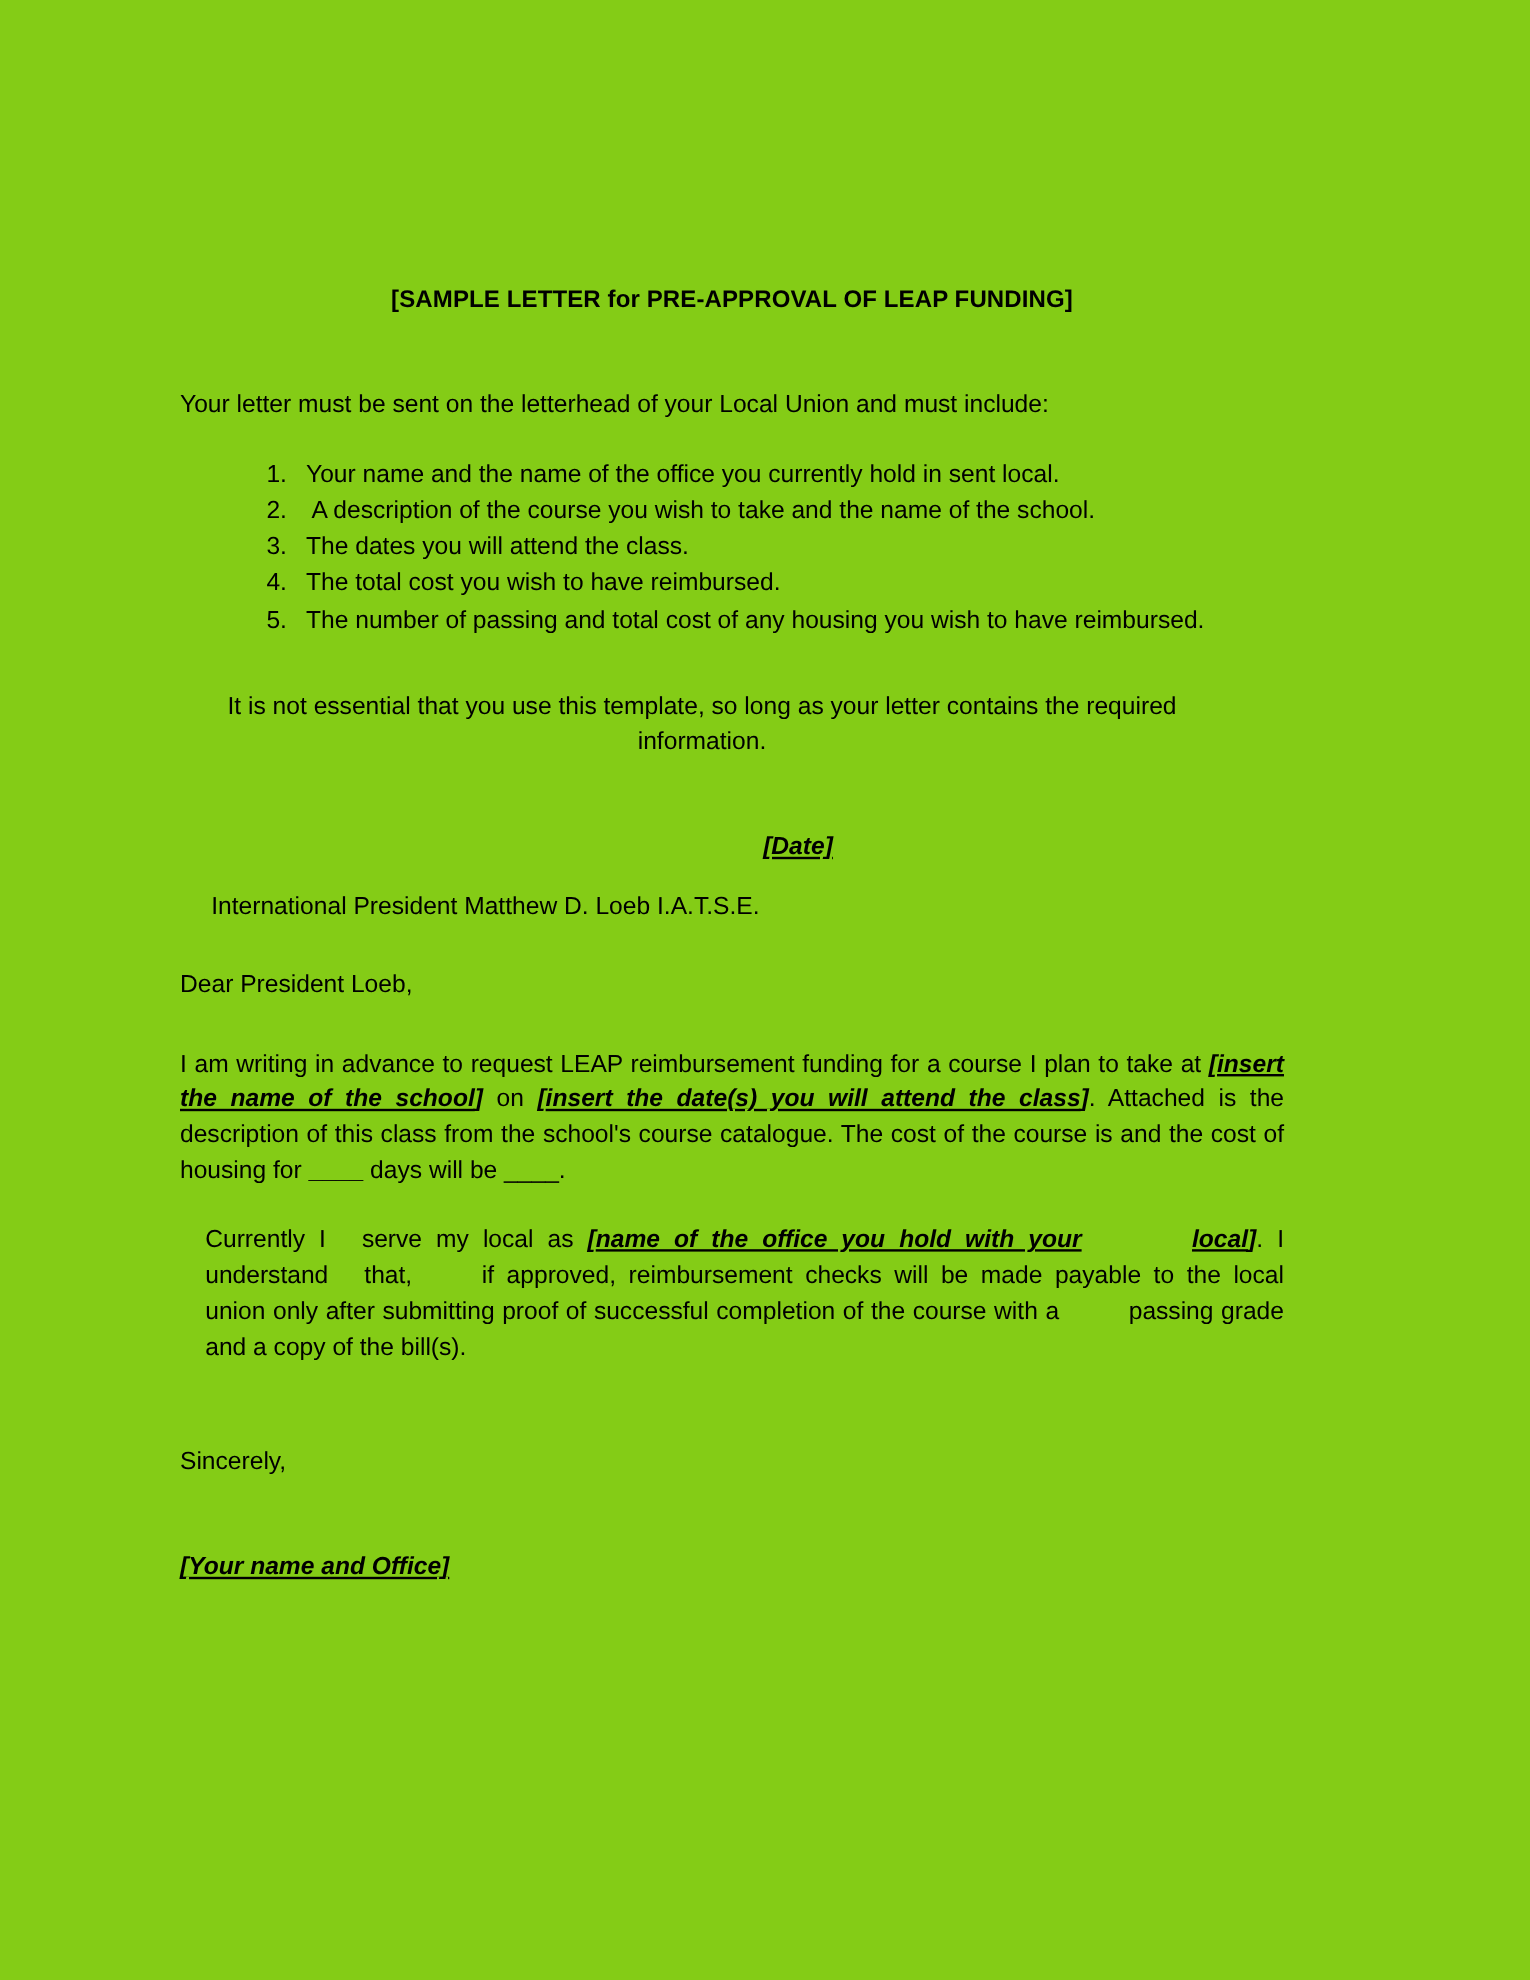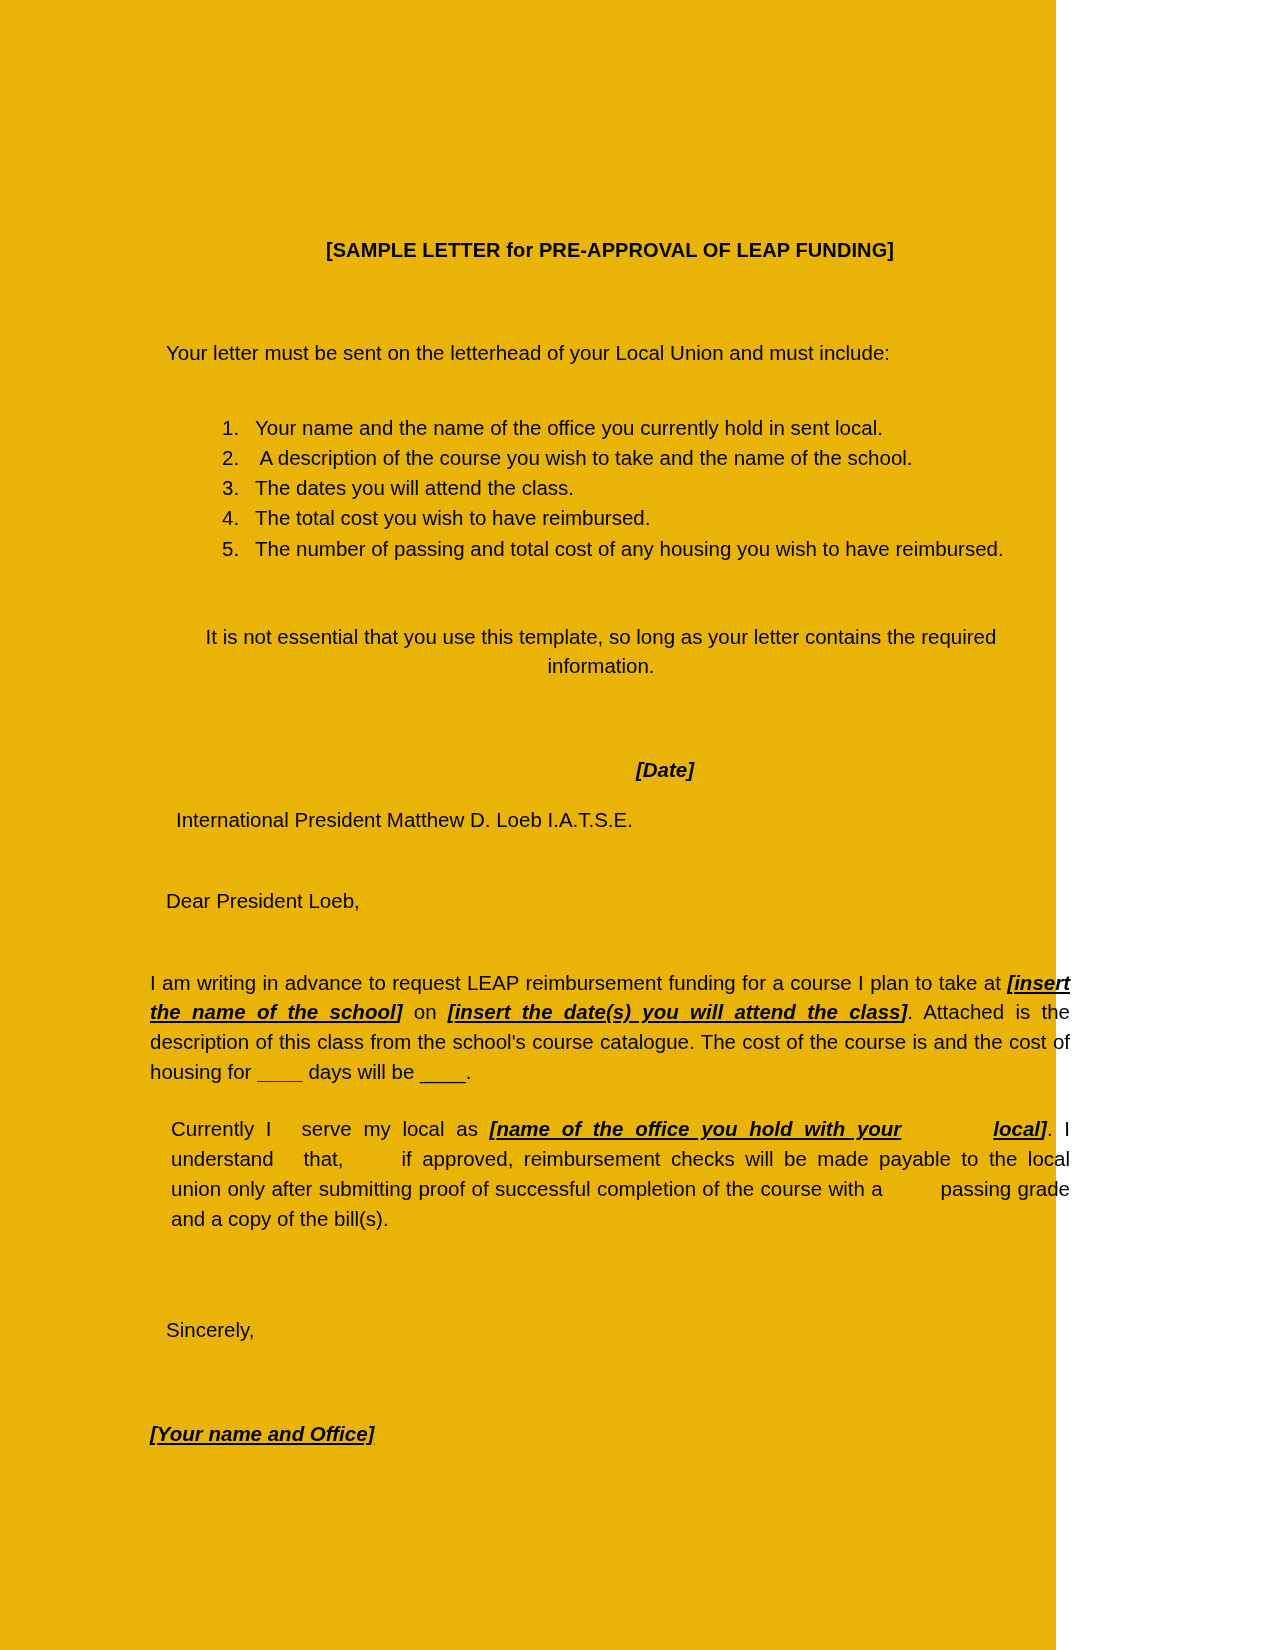--- a/index.html
+++ b/index.html
@@ -10,23 +10,23 @@
   }
   body {
     width: 1275px;
     height: 1650px;
     font-family: "Liberation Sans", sans-serif;
     color: #000000;
     -webkit-font-smoothing: antialiased;
   }
   .page {
     position: relative;
-    width: 1056px;
+    width: 1275px;
     height: 1650px;
-    background: #eab308;
+    background: #84cc16;
     box-sizing: border-box;
   }
   .content {
     position: absolute;
     left: 150px;
     top: 0;
     width: 920px;
   }
 
   
@@ -37,21 +37,21 @@
     letter-spacing: 0.1px;
     margin: 0;
     padding-top: 238px;
     line-height: 1.2;
   }
 
   
   .para {
     font-size: 20.5px;
     line-height: 1.42;
-    margin: 16px;
+    margin: 0;
   }
   .intro {
     padding-top: 60px;
   }
   .note {
     padding-top: 42px;
     width: 870px;
     text-align: center;
   }
 
@@ -77,20 +77,21 @@
 
   
   .date-line {
     padding-top: 62px;
     text-align: center;
     font-size: 20.5px;
   }
   .date-line .stamp {
     font-weight: bold;
     font-style: italic;
+    text-decoration: underline;
     display: inline-block;
     margin-left: 110px;
   }
 
   
   .address {
     padding-top: 28px;
     font-size: 20.5px;
     line-height: 1.0;
     margin-left: 26px;

